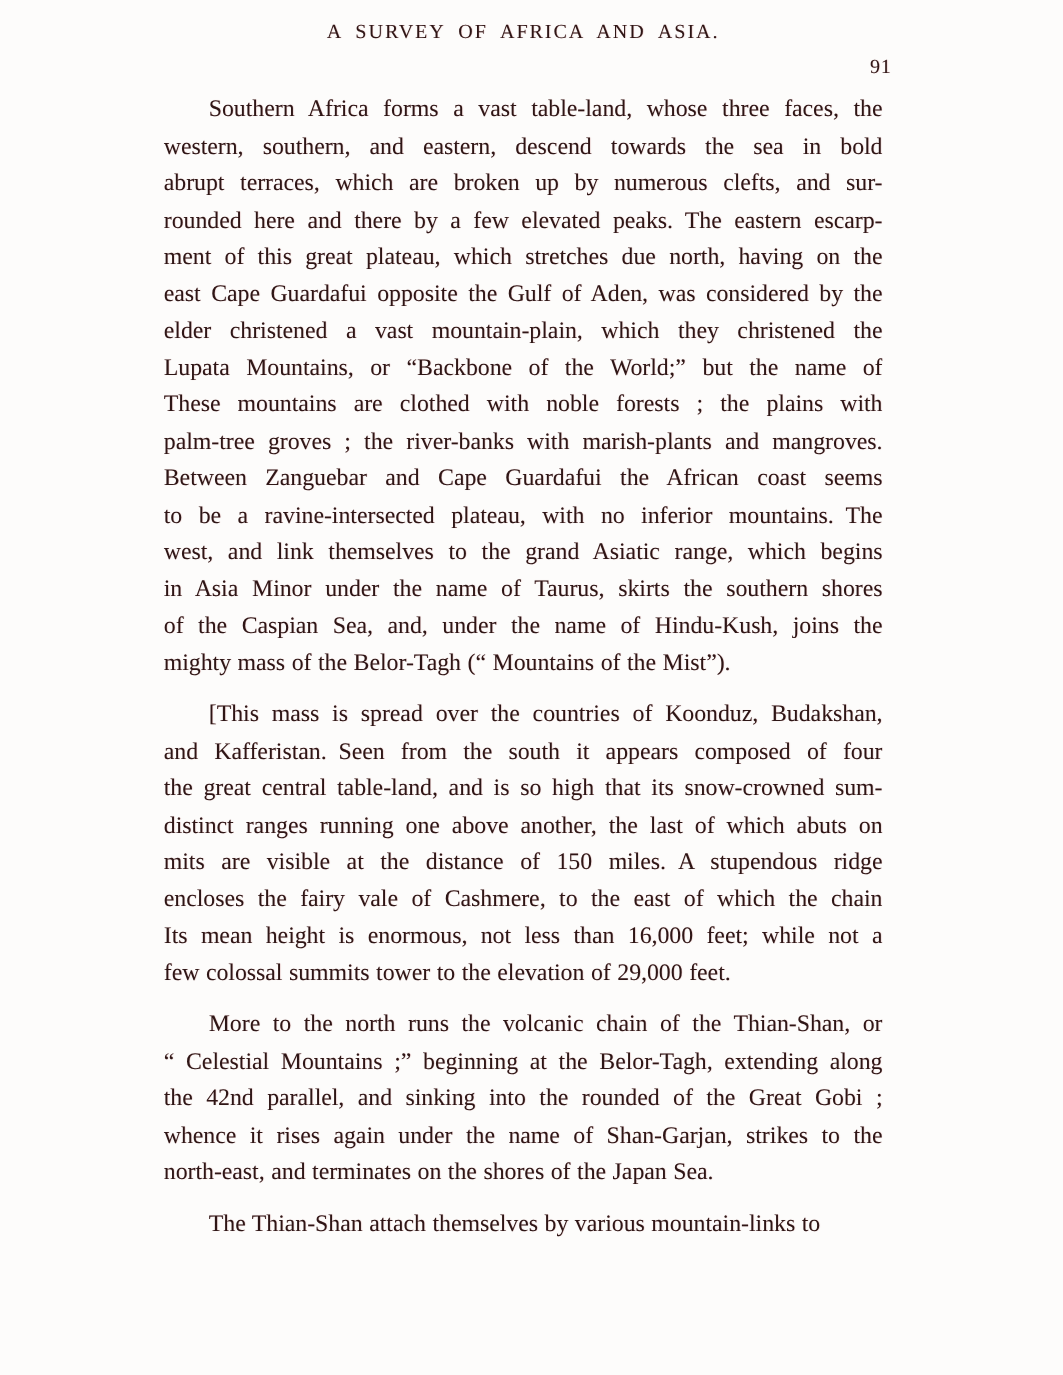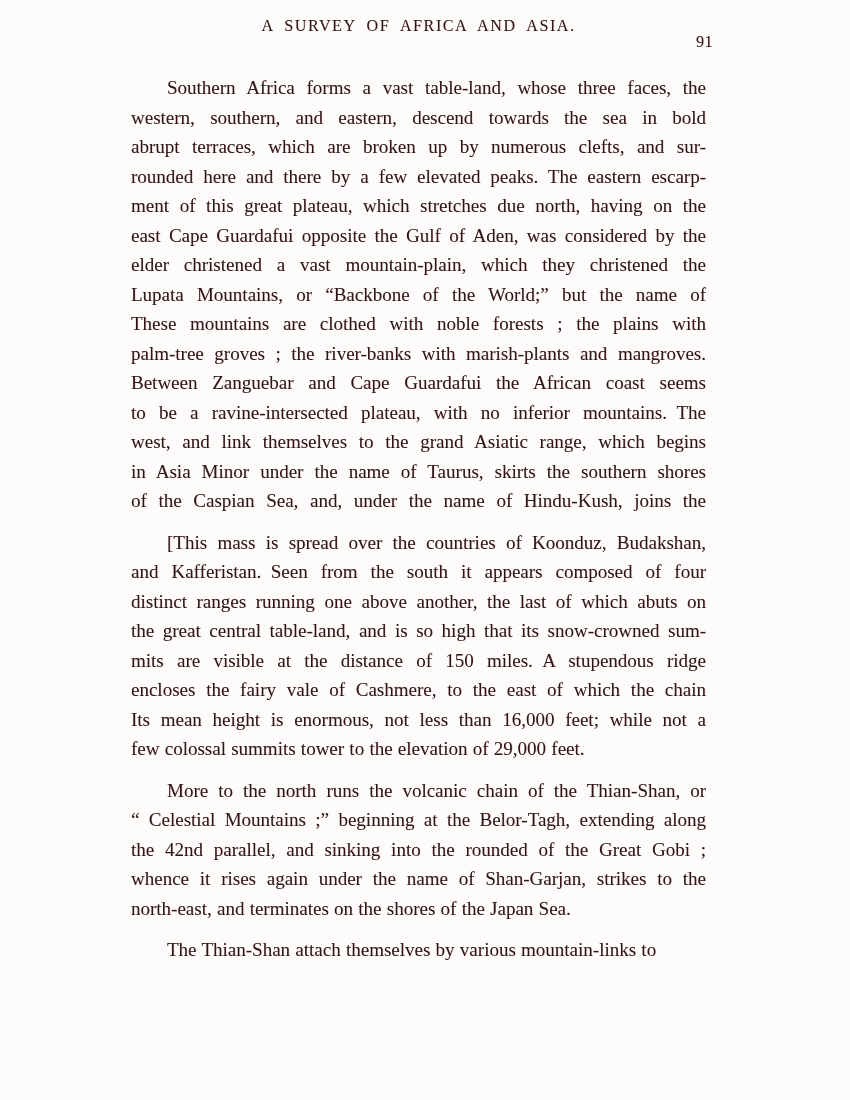--- a/index.html
+++ b/index.html
@@ -24,21 +24,21 @@
     width: 599px;
     text-align: center;
     font-size: 16px;
     line-height: 17px;
     letter-spacing: 1.6px;
     word-spacing: 5px;
     text-shadow: 0.4px 0 0.6px rgba(160, 55, 55, 0.35);
   }
   .page-number {
     position: absolute;
-    top: 33px;
+    top: 45px;
     right: 137px;
     font-size: 16px;
     line-height: 17px;
     letter-spacing: 0.5px;
     text-shadow: 0.4px 0 0.6px rgba(160, 55, 55, 0.35);
   }
   .page-body {
     position: absolute;
     top: 61px;
     left: 119px;
@@ -76,26 +76,27 @@
         <div class="line">east Cape Guardafui opposite the Gulf of Aden, was considered by the</div>
         <div class="line">elder christened a vast mountain-plain, which they christened the</div>
         <div class="line">Lupata Mountains, or “Backbone of the World;” but the name of</div>
         <div class="line">These mountains are clothed with noble forests ; the plains with</div>
         <div class="line">palm-tree groves ; the river-banks with marish-plants and mangroves.</div>
         <div class="line">Between Zanguebar and Cape Guardafui the African coast seems</div>
         <div class="line">to be a ravine-intersected plateau, with no inferior mountains. The</div>
         <div class="line">west, and link themselves to the grand Asiatic range, which begins</div>
         <div class="line">in Asia Minor under the name of Taurus, skirts the southern shores</div>
         <div class="line">of the Caspian Sea, and, under the name of Hindu-Kush, joins the</div>
+        <div class="line last">mighty mass of the Belor-Tagh (“ Mountains of the Mist”).</div>
       </div>
       <div class="paragraph">
         <div class="line first">[This mass is spread over the countries of Koonduz, Budakshan,</div>
         <div class="line">and Kafferistan. Seen from the south it appears composed of four</div>
+        <div class="line">the great central table-land, and is so high that its snow-crowned sum-</div>
         <div class="line">distinct ranges running one above another, the last of which abuts on</div>
-        <div class="line">the great central table-land, and is so high that its snow-crowned sum-</div>
         <div class="line">mits are visible at the distance of 150 miles. A stupendous ridge</div>
         <div class="line">encloses the fairy vale of Cashmere, to the east of which the chain</div>
         <div class="line">Its mean height is enormous, not less than 16,000 feet; while not a</div>
         <div class="line last">few colossal summits tower to the elevation of 29,000 feet.</div>
       </div>
       <div class="paragraph">
         <div class="line first">More to the north runs the volcanic chain of the Thian-Shan, or</div>
         <div class="line">“ Celestial Mountains ;” beginning at the Belor-Tagh, extending along</div>
         <div class="line">the 42nd parallel, and sinking into the rounded of the Great Gobi ;</div>
         <div class="line">whence it rises again under the name of Shan-Garjan, strikes to the</div>

